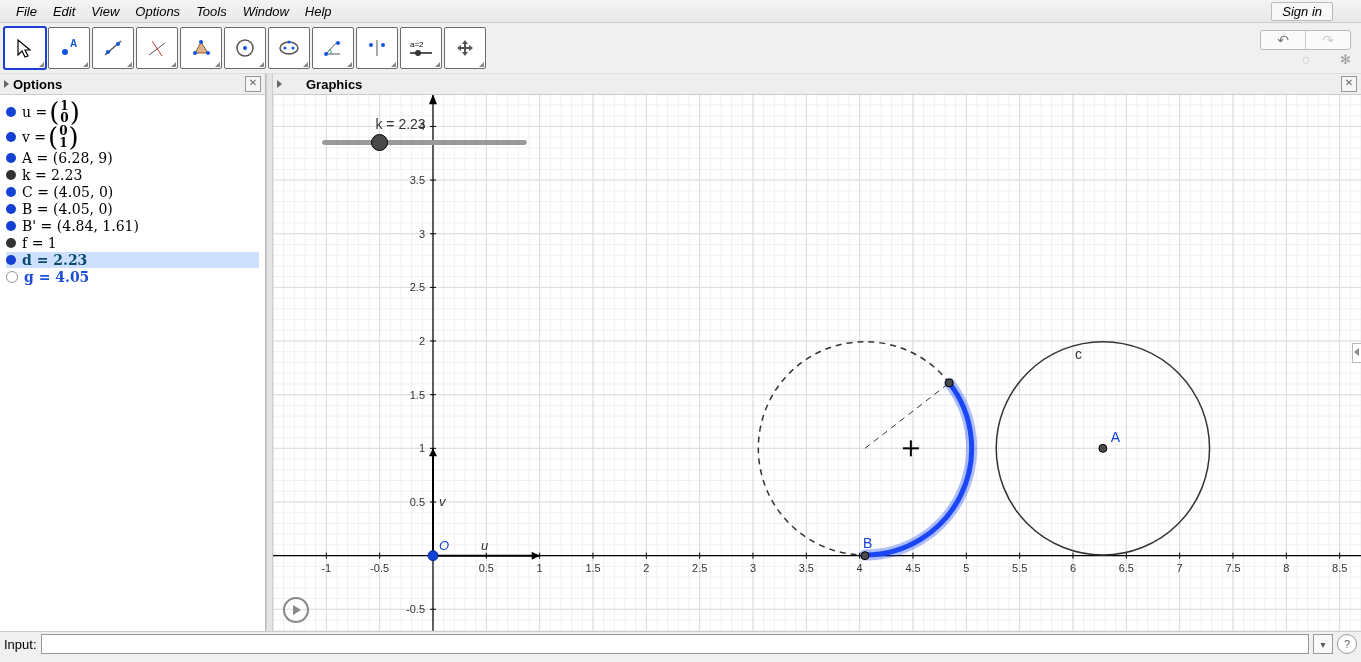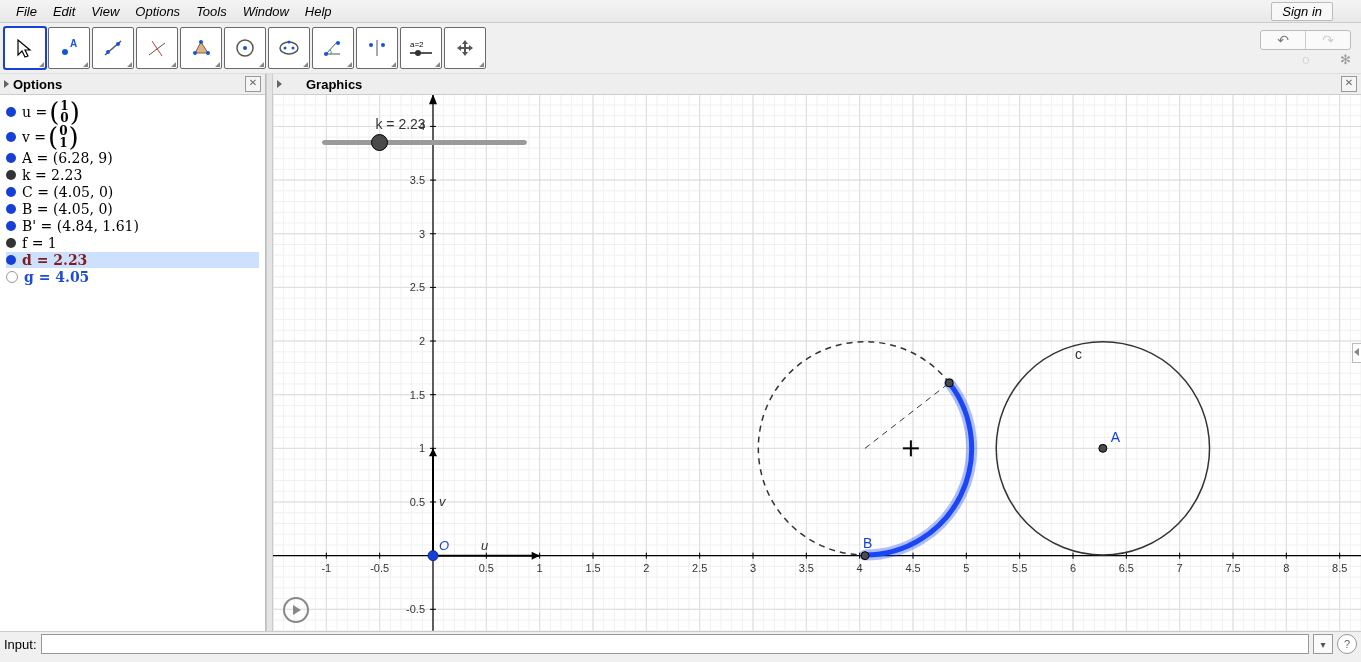--- a/index.html
+++ b/index.html
@@ -215,21 +215,21 @@
         <div class="alg-row">
           <span class="bullet b-blue"></span>
           <span>B' = (4.84, 1.61)</span>
         </div>
         <div class="alg-row">
           <span class="bullet b-black"></span>
           <span>f = 1</span>
         </div>
         <div class="alg-row selected">
           <span class="bullet b-blue"></span>
-          <span style="font-weight: bold; color: #7f1d1d;">d = 2.23</span>
+          <span style="font-weight: bold; color: #0c4a6e;">d = 2.23</span>
         </div>
         <div class="alg-row">
           <span class="bullet b-hollow"></span>
           <span style="font-weight: bold; color: #1d4ed8;">g = 4.05</span>
         </div>
       </div>
   </div>
 
   <div class="splitter"></div>
 

